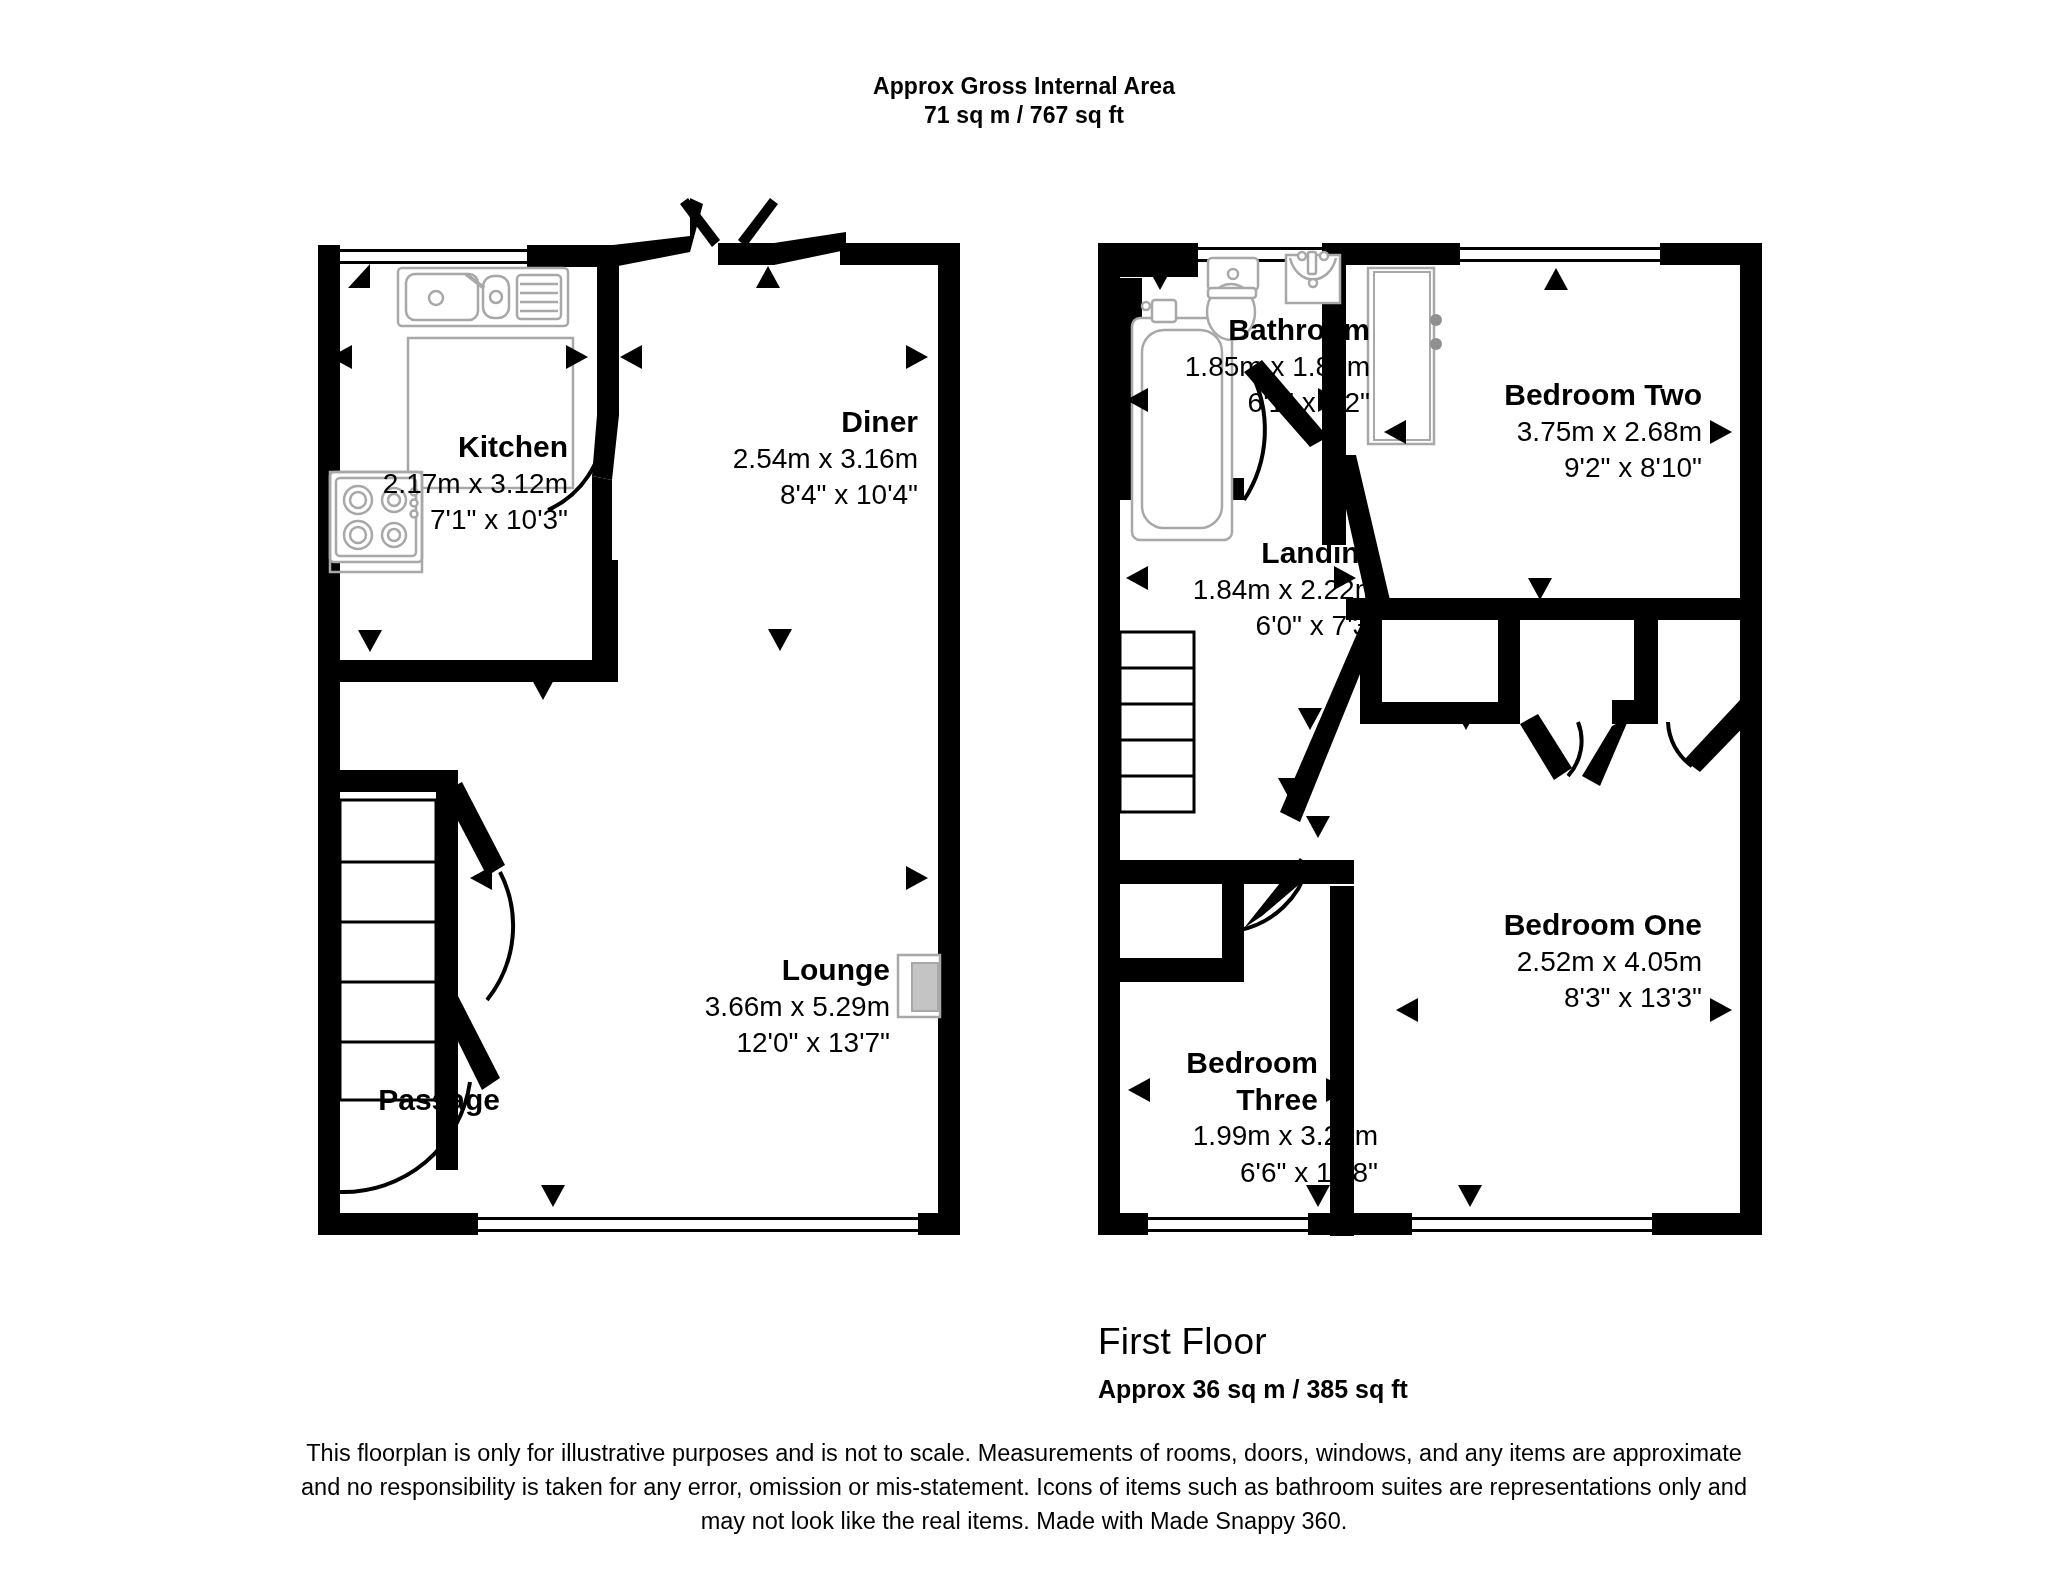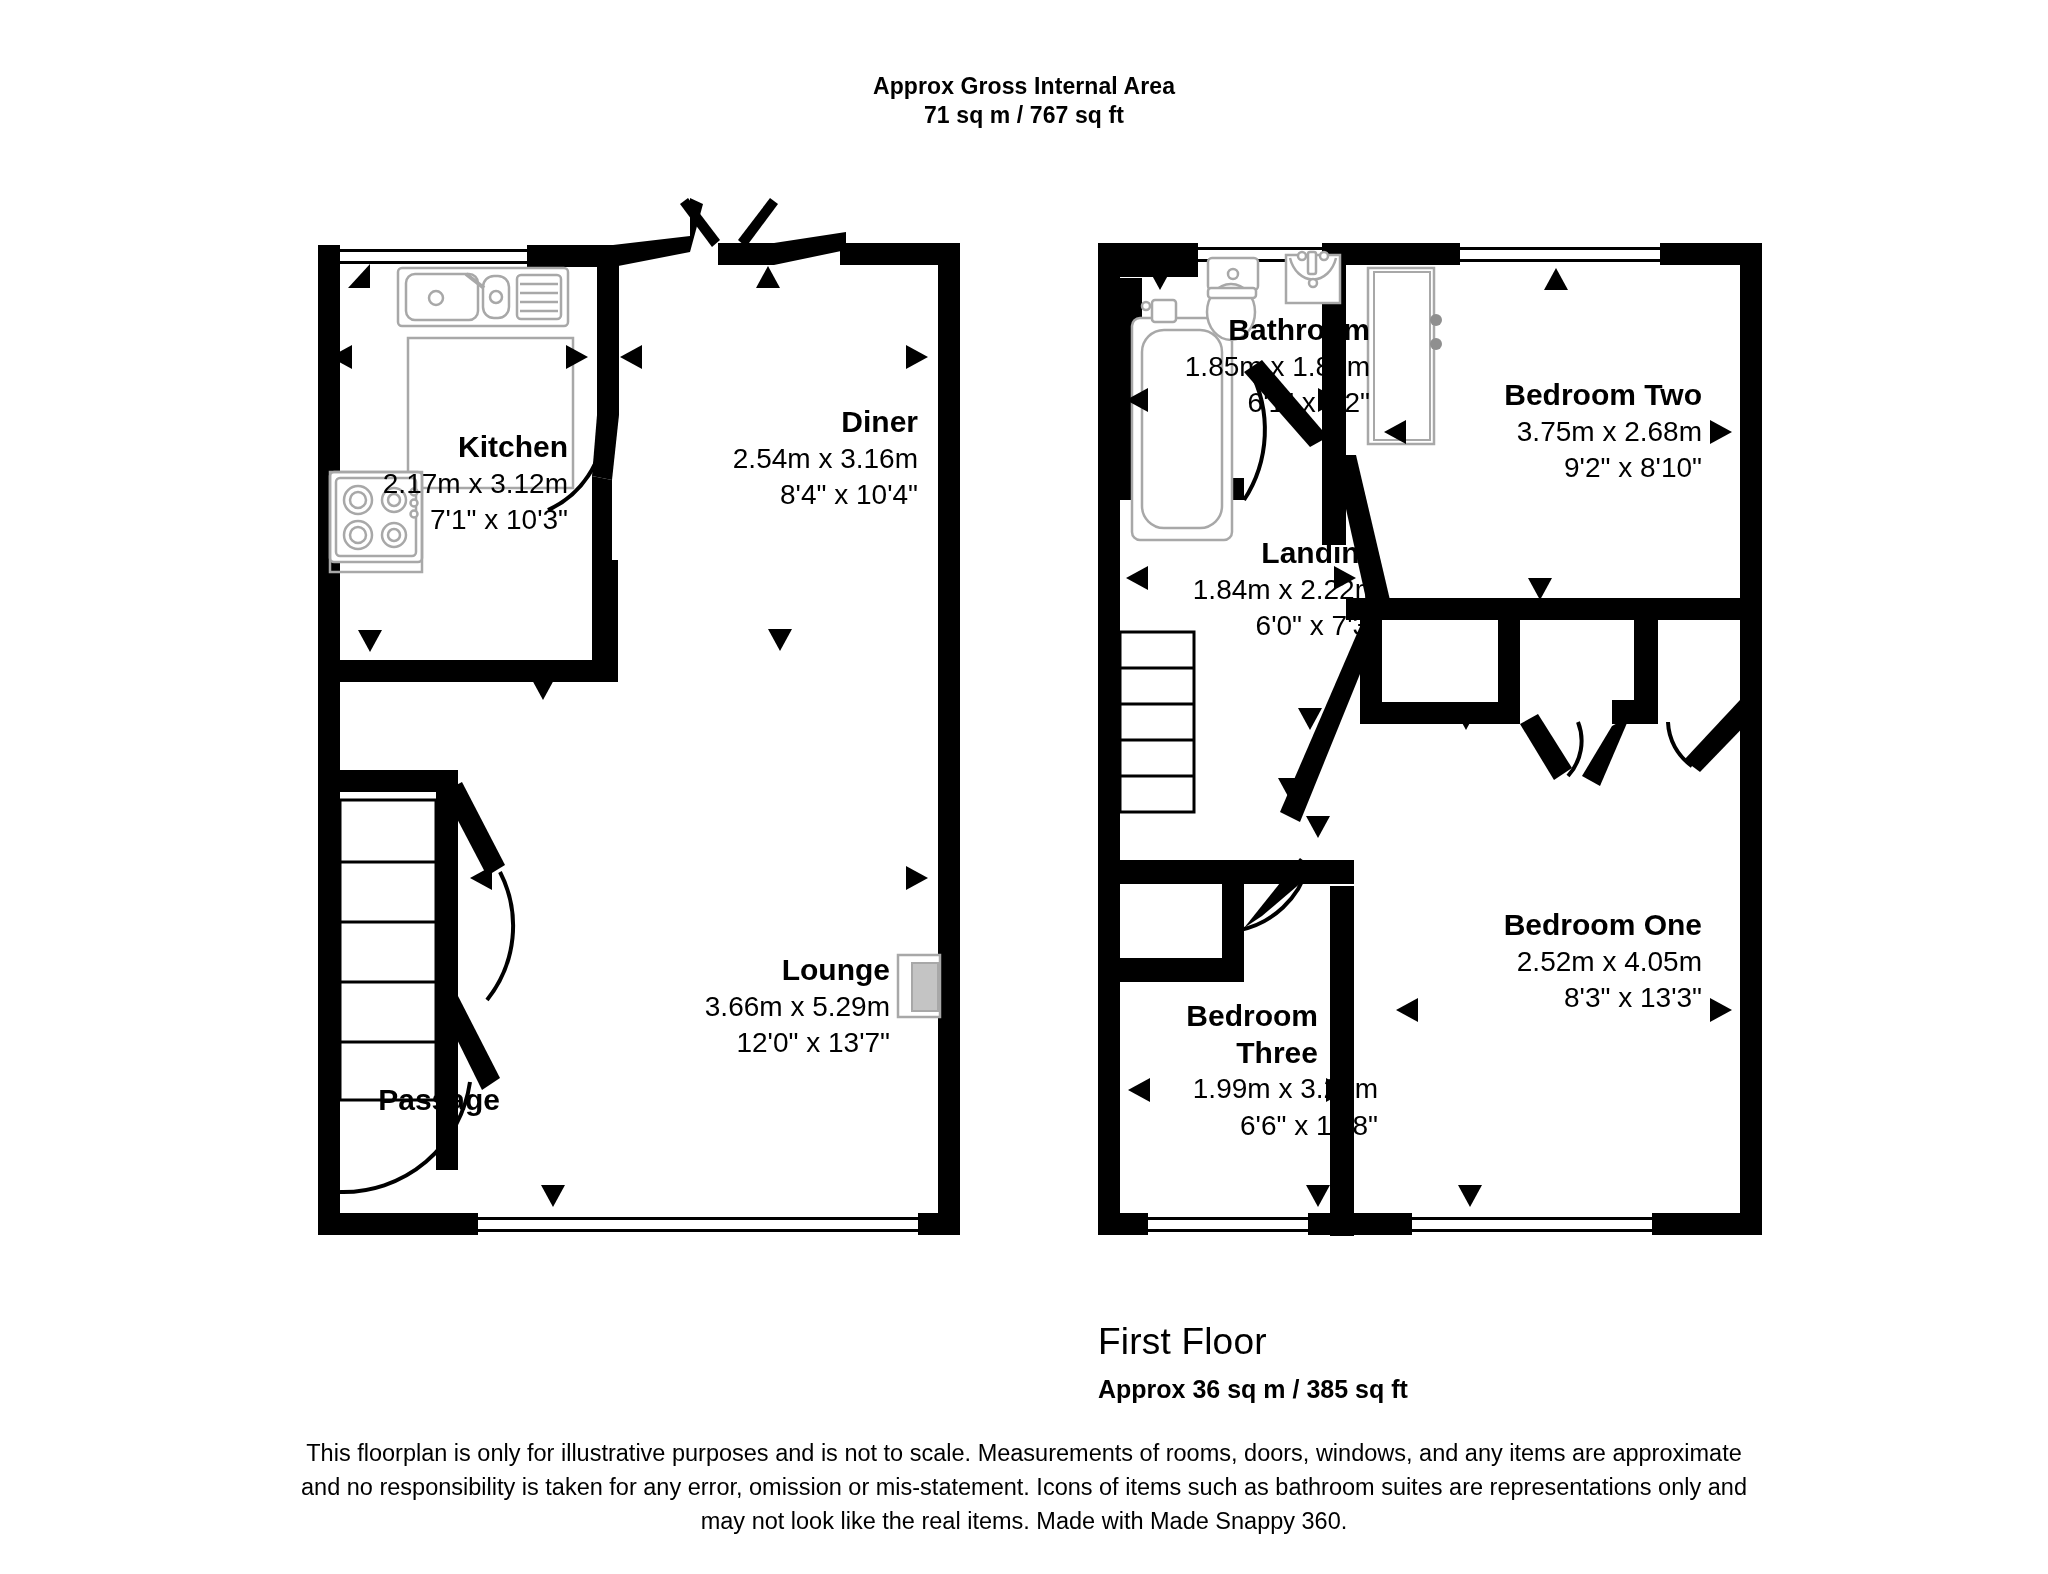--- a/index.html
+++ b/index.html
@@ -50,21 +50,21 @@
   .lbl {
     position: absolute;
     text-align: right;
     line-height: 1.30;
     white-space: nowrap;
   }
   .lbl .name {
     font-size: 30px;
     font-weight: bold;
   }
-  .lbl .name.two-line { line-height: 1.22; }
+  .lbl .name.two-line { line-height: 1.22; margin-top: 47px; }
   .lbl .dim {
     font-size: 28px;
     font-weight: normal;
   }
 
   
   .floor-caption {
     position: absolute;
     text-align: left;
     line-height: 1.30;

